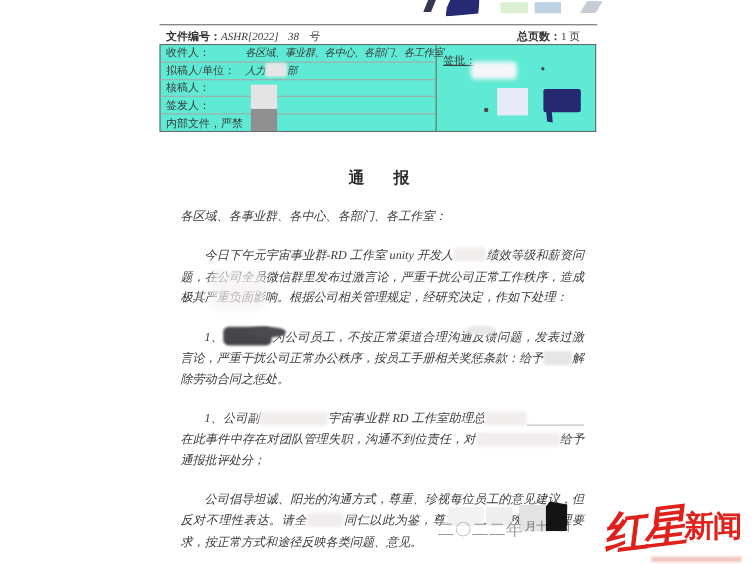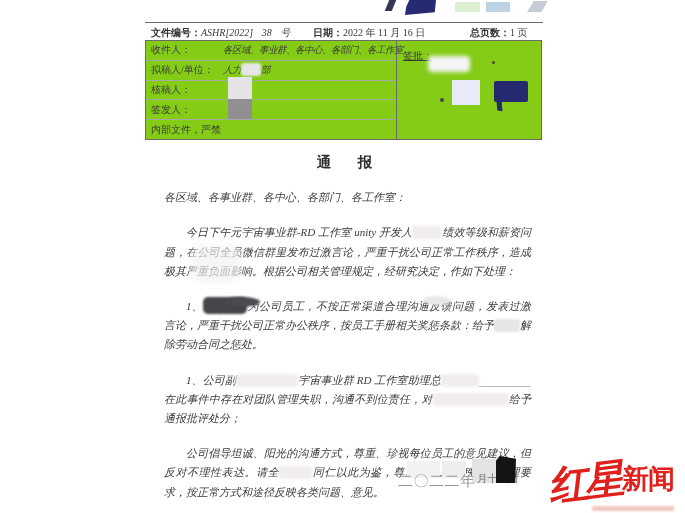--- a/index.html
+++ b/index.html
@@ -13,21 +13,21 @@
   .frag-navy{left:405px;top:0;width:31px;height:15px;background:#262a72;clip-path:polygon(14% 0,100% 0,96% 82%,0 100%,4% 45%);}
   .frag-green{left:455px;top:2px;width:25px;height:10px;background:#dcefd2;}
   .frag-blue{left:486px;top:2px;width:24px;height:10px;background:#bdd2e2;}
   .frag-gray{left:527px;top:1px;width:21px;height:11px;background:#c5ccd6;clip-path:polygon(32% 0,100% 0,68% 100%,0 100%);}
   
   .meta-row{position:absolute;left:145px;top:22px;width:398px;height:18px;border-top:1px solid #6a6a6a;font-size:10px;}
   .meta-item{position:absolute;top:3px;white-space:nowrap;}
   .meta-item b{font-weight:bold;color:#333;}
   .sp{word-spacing:6px;font-style:italic;}
   
-  .info-table{position:absolute;left:145px;top:40px;width:397px;height:100px;border:1px solid #6a6a6a;display:flex;box-sizing:border-box;background:#84cc16;}
+  .info-table{position:absolute;left:145px;top:40px;width:397px;height:80px;border:1px solid #6a6a6a;display:flex;box-sizing:border-box;background:#5eead4;}
   .it-left{width:251px;border-right:1px solid #6a6a6a;display:flex;flex-direction:column;box-sizing:border-box;}
   .it-right{flex:1;position:relative;padding:4px 0 0 6px;box-sizing:border-box;}
   .it-row{flex:1;display:flex;align-items:center;padding-left:5px;border-bottom:1px solid #a8a8a8;box-sizing:border-box;}
   .it-row.last{border-bottom:none;}
   .it-label{width:72px;flex-shrink:0;font-size:10px;white-space:nowrap;}
   .it-label.wide{width:auto;}
   .it-value{font-size:9.5px;letter-spacing:-0.5px;white-space:nowrap;font-style:italic;}
   .ap-label{font-size:10px;text-decoration:underline;}
   
   .rd{display:inline-block;vertical-align:-3px;border-radius:3px;}
@@ -71,21 +71,20 @@
 <div class="page">
 
   <div class="frag frag-slash"></div>
   <div class="frag frag-navy"></div>
   <div class="frag frag-green"></div>
   <div class="frag frag-blue"></div>
   <div class="frag frag-gray"></div>
 
   <div class="meta-row">
     <span class="meta-item" style="left:6px"><b>文件编号：</b><span class="sp">ASHR[2022] 38 号</span></span>
-    <span class="meta-item" style="left:168px"><b>日期：</b><span>2022 年 11 月 16 日</span></span>
     <span class="meta-item" style="left:325px"><b>总页数：</b><span>1 页</span></span>
   </div>
 
   <div class="info-table">
     <div class="it-left">
       <div class="it-row">
         <span class="it-label">收件人：</span>
         <span class="it-value">各区域、事业群、各中心、各部门、各工作室</span>
       </div>
       <div class="it-row">

